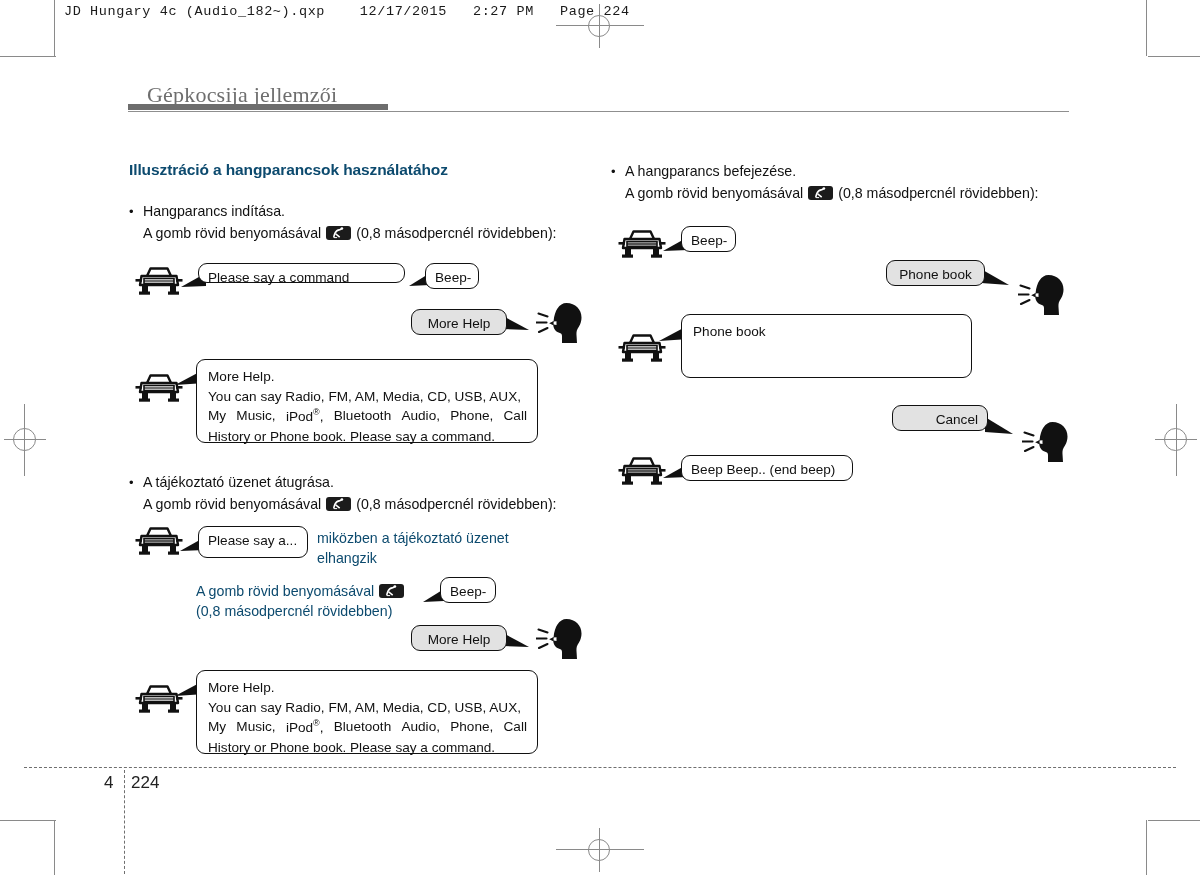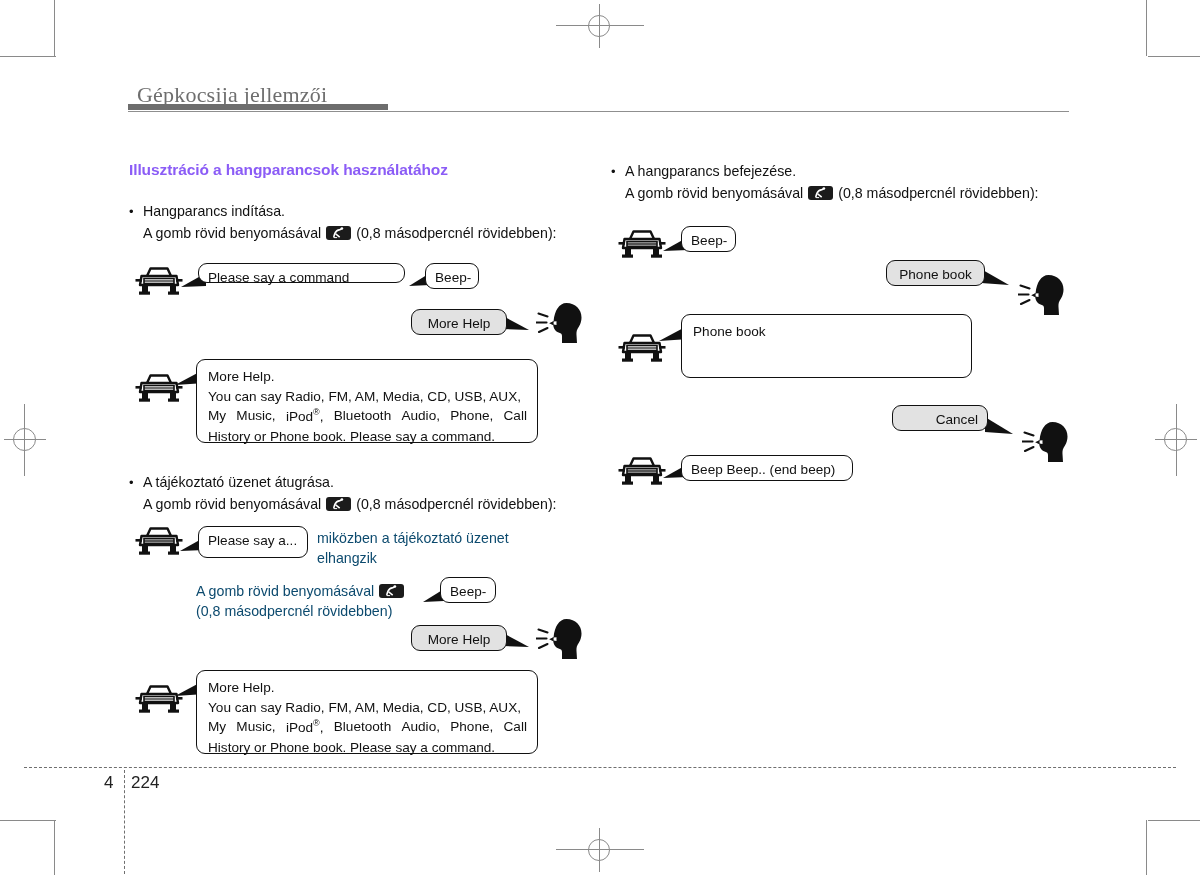--- a/index.html
+++ b/index.html
@@ -33,21 +33,21 @@
     font-family: "Liberation Mono", "DejaVu Sans Mono", monospace;
     font-size: 13.5px;
     letter-spacing: 0.6px;
     color: #1a1a1a;
     white-space: pre;
   }
 
   
   #chapter-title {
     position: absolute;
-    left: 137px; top: 82px;
+    left: 147px; top: 82px;
     font-family: "Liberation Serif", serif;
     font-size: 22px;
     color: #6e6e6e;
     letter-spacing: .2px;
   }
   #title-rule-dark {
     position: absolute;
     left: 128px; top: 104px;
     width: 260px; height: 6px;
     background: #6d6d6d;
@@ -57,21 +57,21 @@
     left: 128px; top: 111px;
     width: 941px; height: 1px;
     background: #8f8f8f;
   }
 
   
   .section-heading {
     position: absolute;
     font-size: 15.5px;
     font-weight: bold;
-    color: #8b5cf6;
+    color: #0c4a6e;
     letter-spacing: -0.1px;
   }
   .bullet-block { position: absolute; }
   .bullet-row {
     display: flex;
     align-items: baseline;
     font-size: 14.2px;
     color: #111;
     line-height: 1.52;
   }
@@ -193,20 +193,21 @@
   <div class="cropmark cm-circle" style="left:1164px; top:428px; width:23px; height:23px;"></div>
 
   <div class="cropmark cm-v" style="left:599px; top:828px; height:44px;"></div>
   <div class="cropmark cm-h" style="left:556px; top:849px; width:88px;"></div>
   <div class="cropmark cm-circle" style="left:588px; top:839px; width:22px; height:22px;"></div>
 
   <div class="cropmark cm-v" style="left:599px; top:4px; height:44px;"></div>
   <div class="cropmark cm-h" style="left:556px; top:25px; width:88px;"></div>
   <div class="cropmark cm-circle" style="left:588px; top:15px; width:22px; height:22px;"></div>
 
+  <div id="qxp-header">JD Hungary 4c (Audio_182~).qxp    12/17/2015   2:27 PM   Page 224</div>
 
   <div id="chapter-title">Gépkocsija jellemzői</div>
   <div id="title-rule-dark"></div>
   <div id="title-rule-thin"></div>
 
   <div class="section-heading" style="left:129px; top:161px;">Illusztráció a hangparancsok használatához</div>
 
   <div class="bullet-block" style="left:129px; top:201px;">
     <div class="bullet-row">
       <span class="bullet-dot">•</span>

